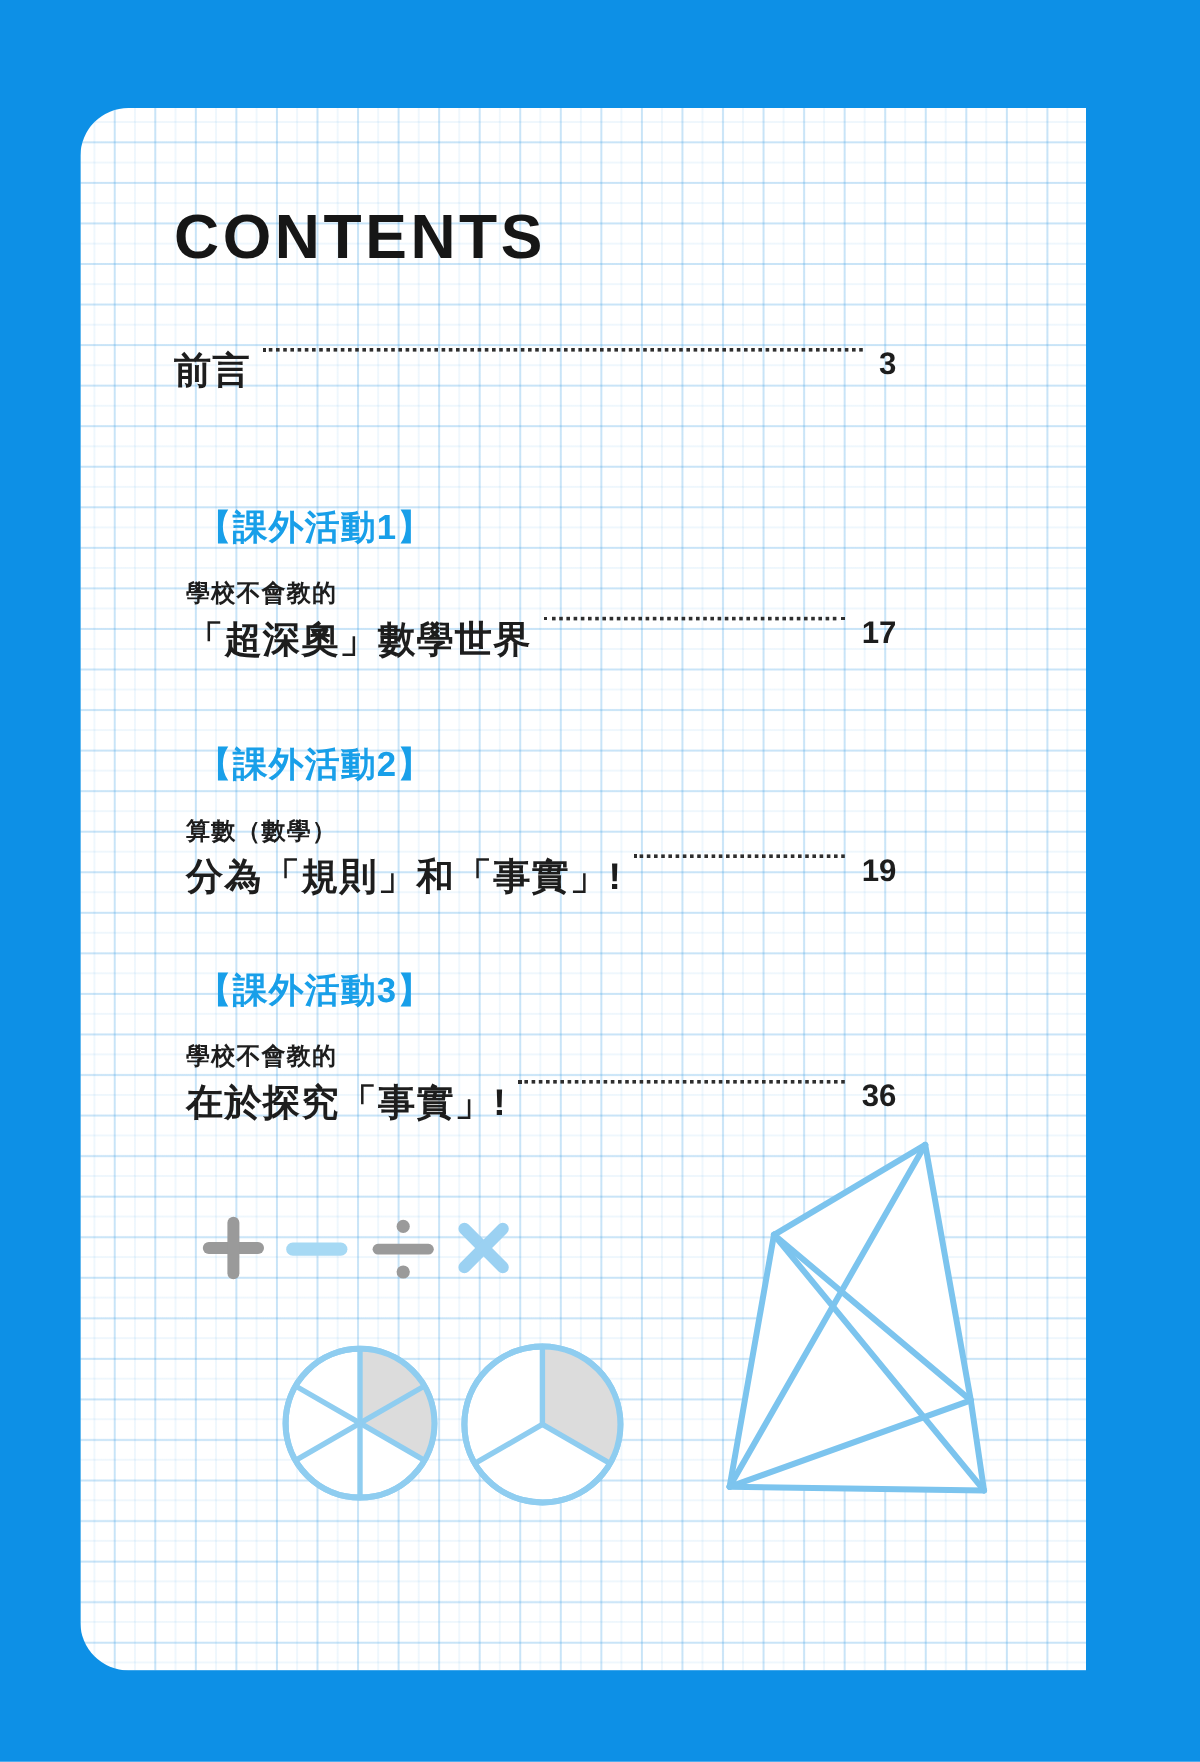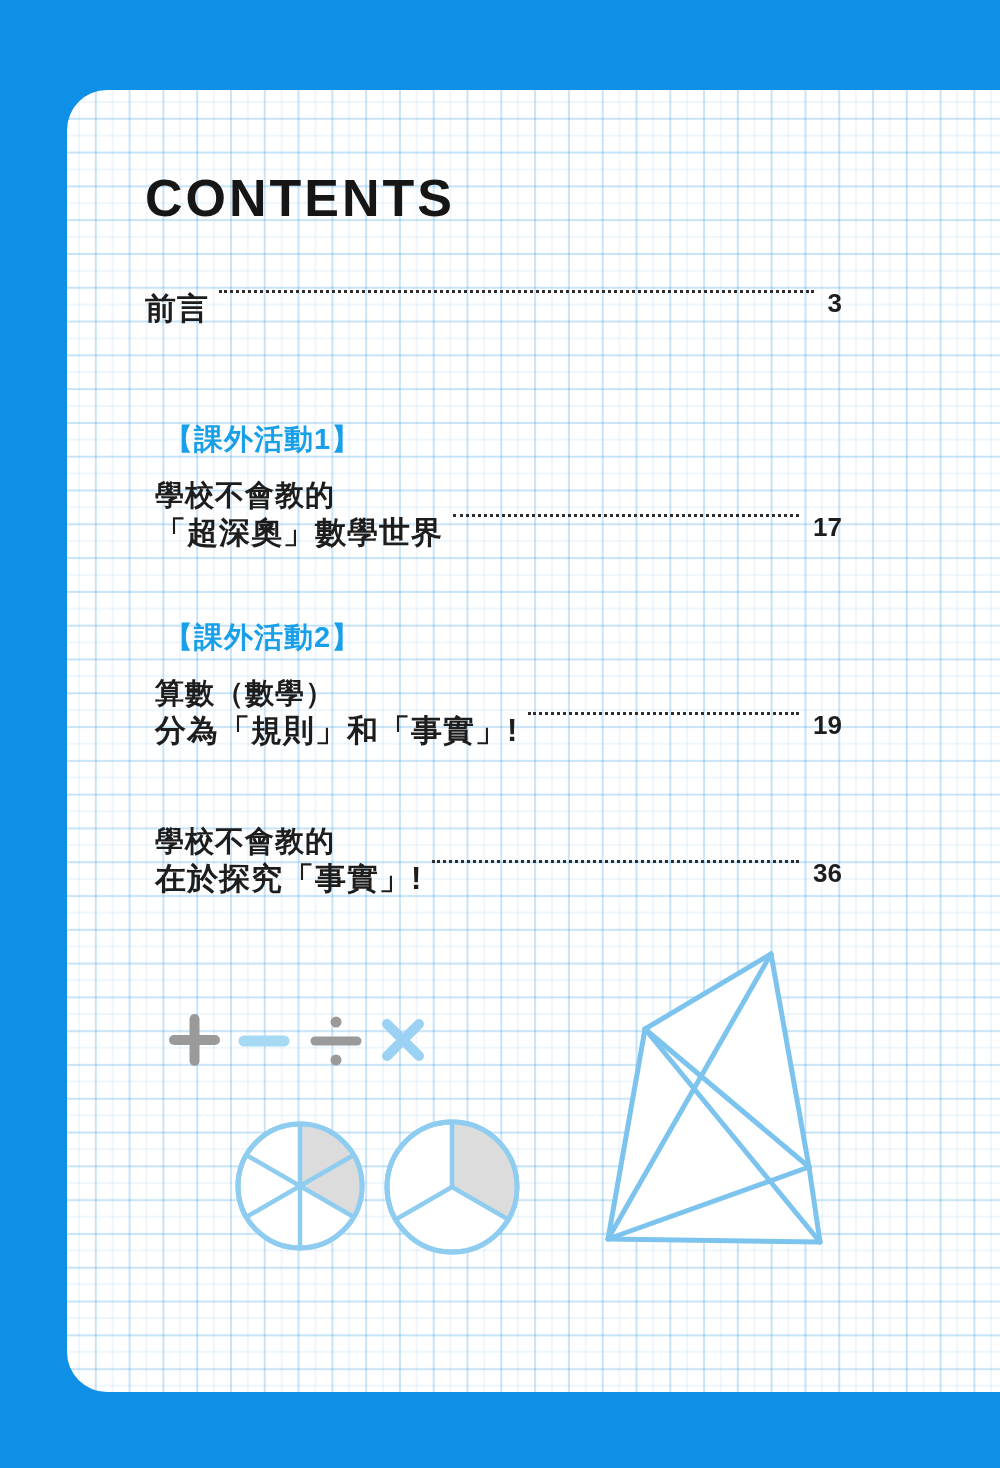--- a/index.html
+++ b/index.html
@@ -5,21 +5,21 @@
   * { margin:0; padding:0; box-sizing:border-box; }
   html,body { width:1000px; height:1468px; }
   body {
     position:relative;
     font-family:"Liberation Sans","DejaVu Sans",sans-serif;
     background:#0d90e6;
     overflow:hidden;
   }
   .frame { position:absolute; inset:0; background:#0d90e6; }
   .page {
-    position:absolute; left:67px; top:90px; width:933px; height:1302px;
+    position:absolute; left:67px; top:90px; width:838px; height:1302px;
     background-color:#ffffff;
     background-image:
       linear-gradient(to right,  rgba(47,152,226,0.20) 1.5px, transparent 1.5px),
       linear-gradient(to bottom, rgba(47,152,226,0.20) 1.5px, transparent 1.5px),
       linear-gradient(to right,  rgba(47,152,226,0.08) 1.5px, transparent 1.5px),
       linear-gradient(to bottom, rgba(47,152,226,0.08) 1.5px, transparent 1.5px);
     background-size:33.8px 33.8px, 33.8px 33.8px, 16.9px 16.9px, 16.9px 16.9px;
     background-position:-6px -6px;
     border-radius:40px 0 0 40px;
     overflow:hidden;
@@ -45,22 +45,22 @@
     font-size:26px; font-weight:700; color:#1d1d1d;
     line-height:1; margin:0 0 3px 14px;
   }
   .sec { position:absolute; left:88px; right:158px; }
   .sec1 { top:330px; } .sec2 { top:528px; } .sec3 { top:716px; }
   .kicker {
     font-size:29px; font-weight:700; color:#189fe9;
     letter-spacing:1px; margin:0 0 16px 9px;
   }
   .body-line {
-    font-size:29px; font-weight:700; color:#1d1d1d;
-    line-height:38px; letter-spacing:1px; white-space:nowrap;margin-top:16px;
+    font-size:20px; font-weight:700; color:#1d1d1d;
+    line-height:38px; letter-spacing:1px; white-space:nowrap;
   }
   .deco { position:absolute; inset:0; width:933px; height:1302px; pointer-events:none; }
 </style>
 </head>
 <body>
 
 <div class="frame">
   <div class="page">
 
     <h1 class="title">CONTENTS</h1>
@@ -85,20 +85,21 @@
       <div class="kicker">【課外活動2】</div>
       <div class="body-line">算數（數學）</div>
       <div class="toc-row">
         <span class="toc-label">分為「規則」和「事實」!</span>
         <span class="leader"></span>
         <span class="pagenum">19</span>
       </div>
     </section>
 
     <section class="sec sec3">
+      <div class="kicker">【課外活動3】</div>
       <div class="body-line">學校不會教的</div>
       <div class="toc-row">
         <span class="toc-label">在於探究「事實」!</span>
         <span class="leader"></span>
         <span class="pagenum">36</span>
       </div>
     </section>
 
     <svg class="deco" viewBox="0 0 933 1302">
 

